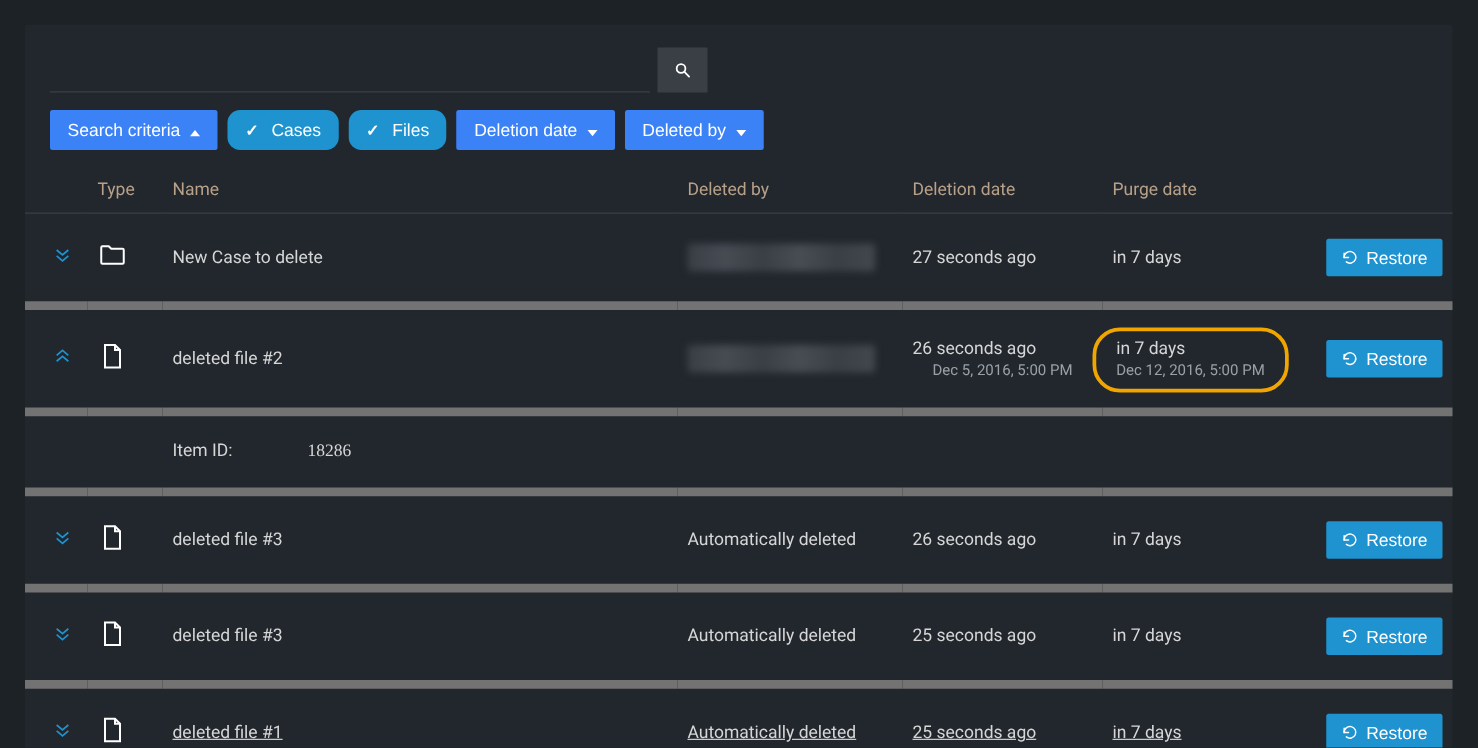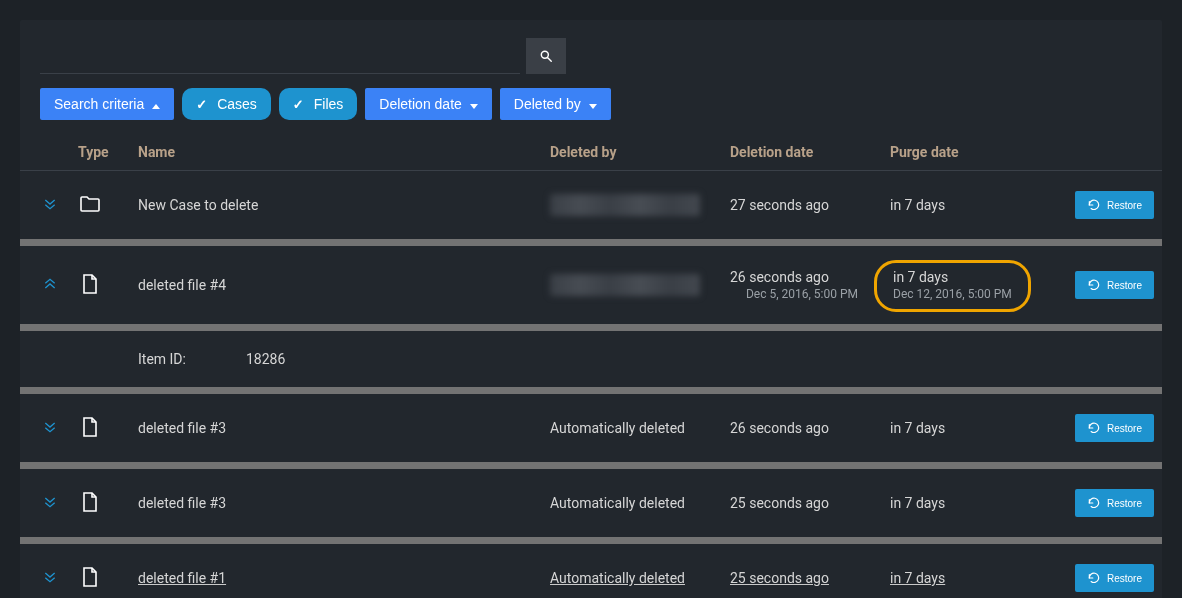--- a/index.html
+++ b/index.html
@@ -23,21 +23,21 @@
     font-size: 14px; color: #fff; border-radius: 2px; background: #3b82f6;
   }
   .btn.blue { background: #1e93cf; border-radius: 10px; }
   .btn .caret { margin-left: 2px; }
   .caret-up::after { content: ""; display: inline-block; border-left:4px solid transparent; border-right:4px solid transparent; border-bottom:5px solid #fff; }
   .caret-down::after { content: ""; display: inline-block; border-left:4px solid transparent; border-right:4px solid transparent; border-top:5px solid #fff; }
   .check-mark::before { content: "✓"; font-size: 13px; font-weight: bold; margin-right: 4px; }
 
   table.list { width: 100%; border-collapse: collapse; }
   table.list thead th {
-    text-align: left; font-weight: 700; color: #b8a189; font-size: 14px;
+    text-align: left; font-weight: 400; color: #b8a189; font-size: 14px;
     padding: 10px 8px; border-bottom: 1px solid #3a4048;
   }
   table.list thead th:first-child { padding-left: 24px; width: 50px; }
   table.list thead th.col-type { width: 60px; }
   table.list thead th.col-name { }
   table.list thead th.col-delby { width: 180px; }
   table.list thead th.col-deldate { width: 160px; }
   table.list thead th.col-purge { width: 170px; }
   table.list thead th.col-action { width: 110px; }
 
@@ -62,27 +62,27 @@
   .highlight-ring {
     display: inline-block;
     border: 3px solid #f0a500; border-radius: 22px;
     padding: 6px 16px 8px 16px;
     margin: -6px -16px -8px -16px;
   }
 
   .restore-btn {
     display: inline-flex; align-items: center; gap: 6px;
     background: #1e93cf; color: #fff; border: none; border-radius: 2px;
-    padding: 7px 12px; font-size: 10px; cursor: pointer;
+    padding: 7px 12px; font-size: 14px; cursor: pointer;
   }
   .restore-btn svg { width: 14px; height: 14px; stroke: #fff; fill: none; stroke-width: 2; }
 
   tr.detail-row td { padding-top: 0; padding-bottom: 18px; color: #9aa0a6; font-size: 14px; }
   tr.detail-row .detail-label { padding-left: 0; }
-  tr.detail-row .detail-value { color: #d6d6d6; padding-left: 60px; }
+  tr.detail-row .detail-value { color: #d6d6d6; padding-left: 60px; font-family: Liberation Serif, serif; }
   tr.no-border { border-bottom: none; }
 
   td.col-action { padding-right: 22px; text-align: right; }
 </style>
 </head>
 <body>
 
 <div class="panel">
 
   <div class="toolbar">
@@ -160,21 +160,21 @@
           <td><span class="expand-icon">
               <svg viewBox="0 0 24 24">
                 <polyline points="5,18 12,12 19,18"></polyline>
                 <polyline points="5,11 12,5 19,11"></polyline>
               </svg>
             </span></td>
           <td><span class="type-icon"><svg viewBox="0 0 24 24">
                 <path d="M6 3 h8 l4 4 v14 H6 Z"></path>
                 <polyline points="14,3 14,7 18,7"></polyline>
               </svg></span></td>
-          <td>deleted file #4</td>
+          <td>deleted file #2</td>
           <td>
             <div class="blur-box"></div>
           </td>
           <td><span>26 seconds ago</span><span class="sub-date">Dec 5, 2016, 5:00 PM</span></td>
           <td><span class="highlight-ring"><span>in 7 days</span><span class="sub-date">Dec 12, 2016, 5:00 PM</span></span></td>
           <td class="col-action"><button class="restore-btn">
               <svg viewBox="0 0 24 24">
                 <path d="M4 12 a8 8 0 1 1 3 6" stroke-linecap="round"></path>
                 <polyline points="4,6 4,12 10,12" stroke-linecap="round"></polyline>
               </svg>

